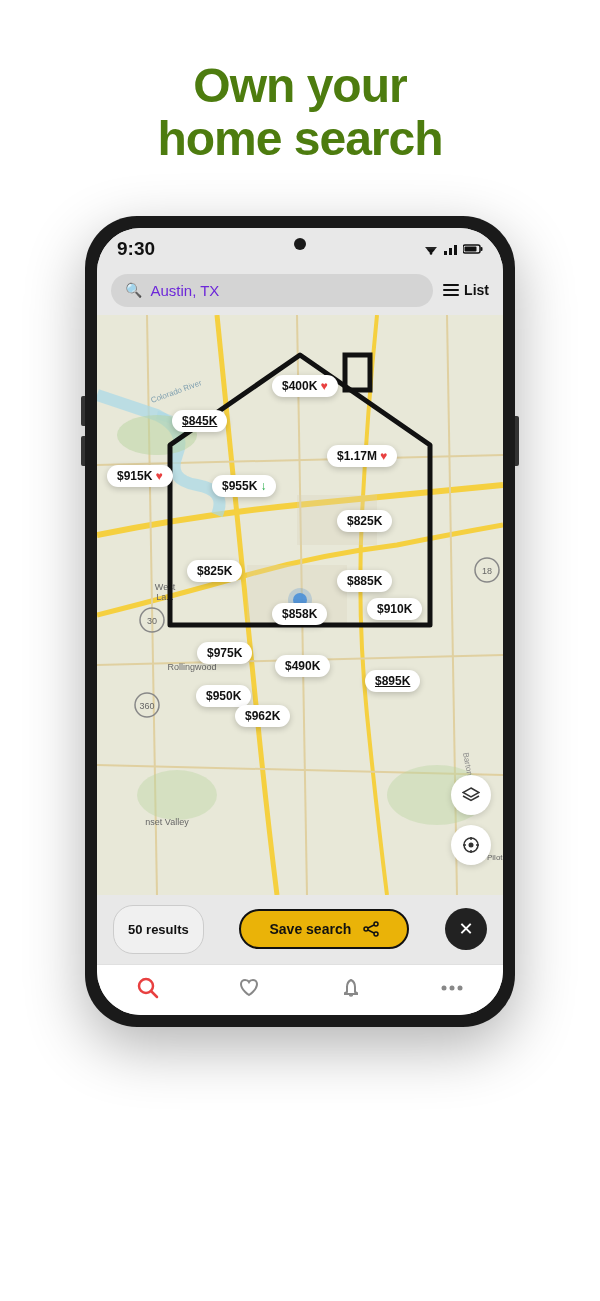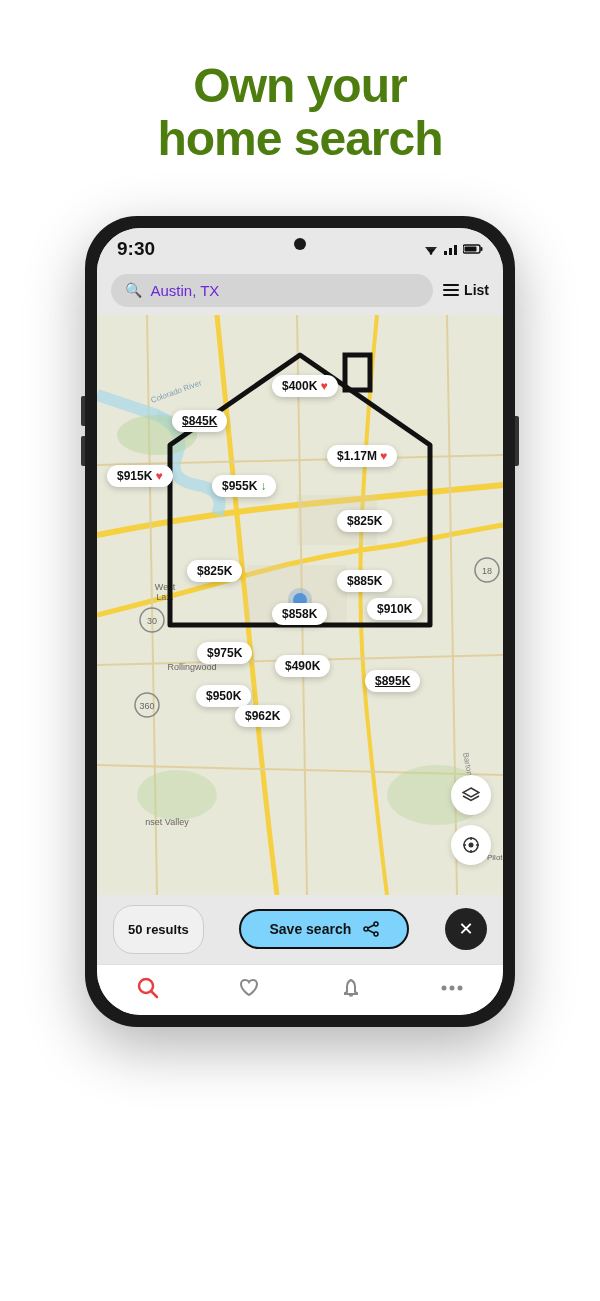--- a/index.html
+++ b/index.html
@@ -213,21 +213,21 @@
       background: #f0f0f0;
       border: 1.5px solid #ccc;
       border-radius: 20px;
       padding: 16px 14px;
       font-size: 13px;
       font-weight: 600;
       color: #111;
     }
 
     .save-search-btn {
-      background: #7dd3fc;
+      background: #eab308;
       border: 2px solid #111;
       border-radius: 25px;
       padding: 10px 28px;
       font-size: 14px;
       font-weight: 700;
       color: #111;
       display: flex;
       align-items: center;
       gap: 12px;
     }

